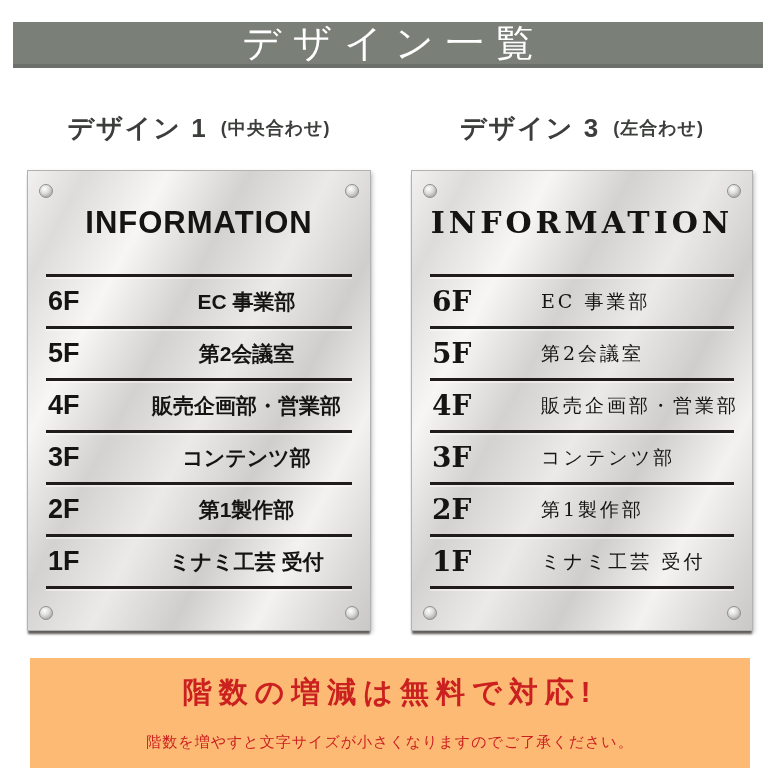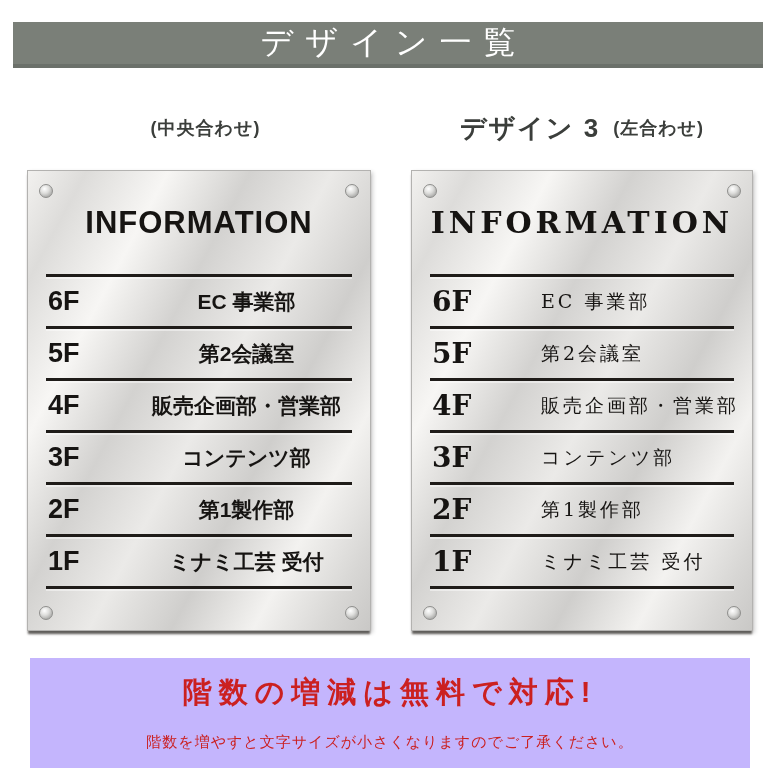--- a/index.html
+++ b/index.html
@@ -13,21 +13,21 @@
 
   
   .header-bar {
     position: absolute; left: 13px; top: 22px;
     width: 750px; height: 46px;
     box-sizing: border-box;
     background: #7a7f78;
     border-bottom: 4px solid #6b706a;
     color: #ffffff;
     display: flex; align-items: center; justify-content: center;
-    font-size: 32px; letter-spacing: 12px; text-indent: 12px;
+    font-size: 38px; letter-spacing: 12px; text-indent: 12px;
     font-weight: normal;
   }
 
   
   .design-title {
     position: absolute; top: 108px; height: 40px;
     display: flex; align-items: center; justify-content: center;
     color: #3b3e3b; white-space: nowrap;
   }
   .design-title .dname { font-size: 26px; font-weight: bold; letter-spacing: 2px; }
@@ -97,40 +97,41 @@
   .plate-serif .room {
     font-family: "DejaVu Serif", serif;
     font-size: 19px; font-weight: normal;
     letter-spacing: 3px; text-align: left; padding-left: 14px;
   }
 
   
   .notice {
     position: absolute; left: 30px; top: 658px;
     width: 720px; height: 110px;
-    background: #c4b5fd;
+    background: #fdba74;
     text-align: center; color: #cb2020;
   }
   .notice .headline {
     margin-top: 15px;
     font-size: 29px; font-weight: bold; letter-spacing: 7px;
   }
   .notice .subtext {
     margin-top: 20px;
     font-size: 15px; letter-spacing: 1px;
   }
 </style>
 </head>
 <body>
 
 <div class="header-bar">
   <span>デザイン一覧</span>
 </div>
 
 <div class="design-title" id="title-1">
+  <span class="dname">デザイン 1</span>
   <span class="dnote">(中央合わせ)</span>
 </div>
 
 <div class="design-title" id="title-2">
   <span class="dname">デザイン 3</span>
   <span class="dnote">(左合わせ)</span>
 </div>
 
 <div class="plate plate-sans" id="plate-1">
   <span class="screw tl"></span>

